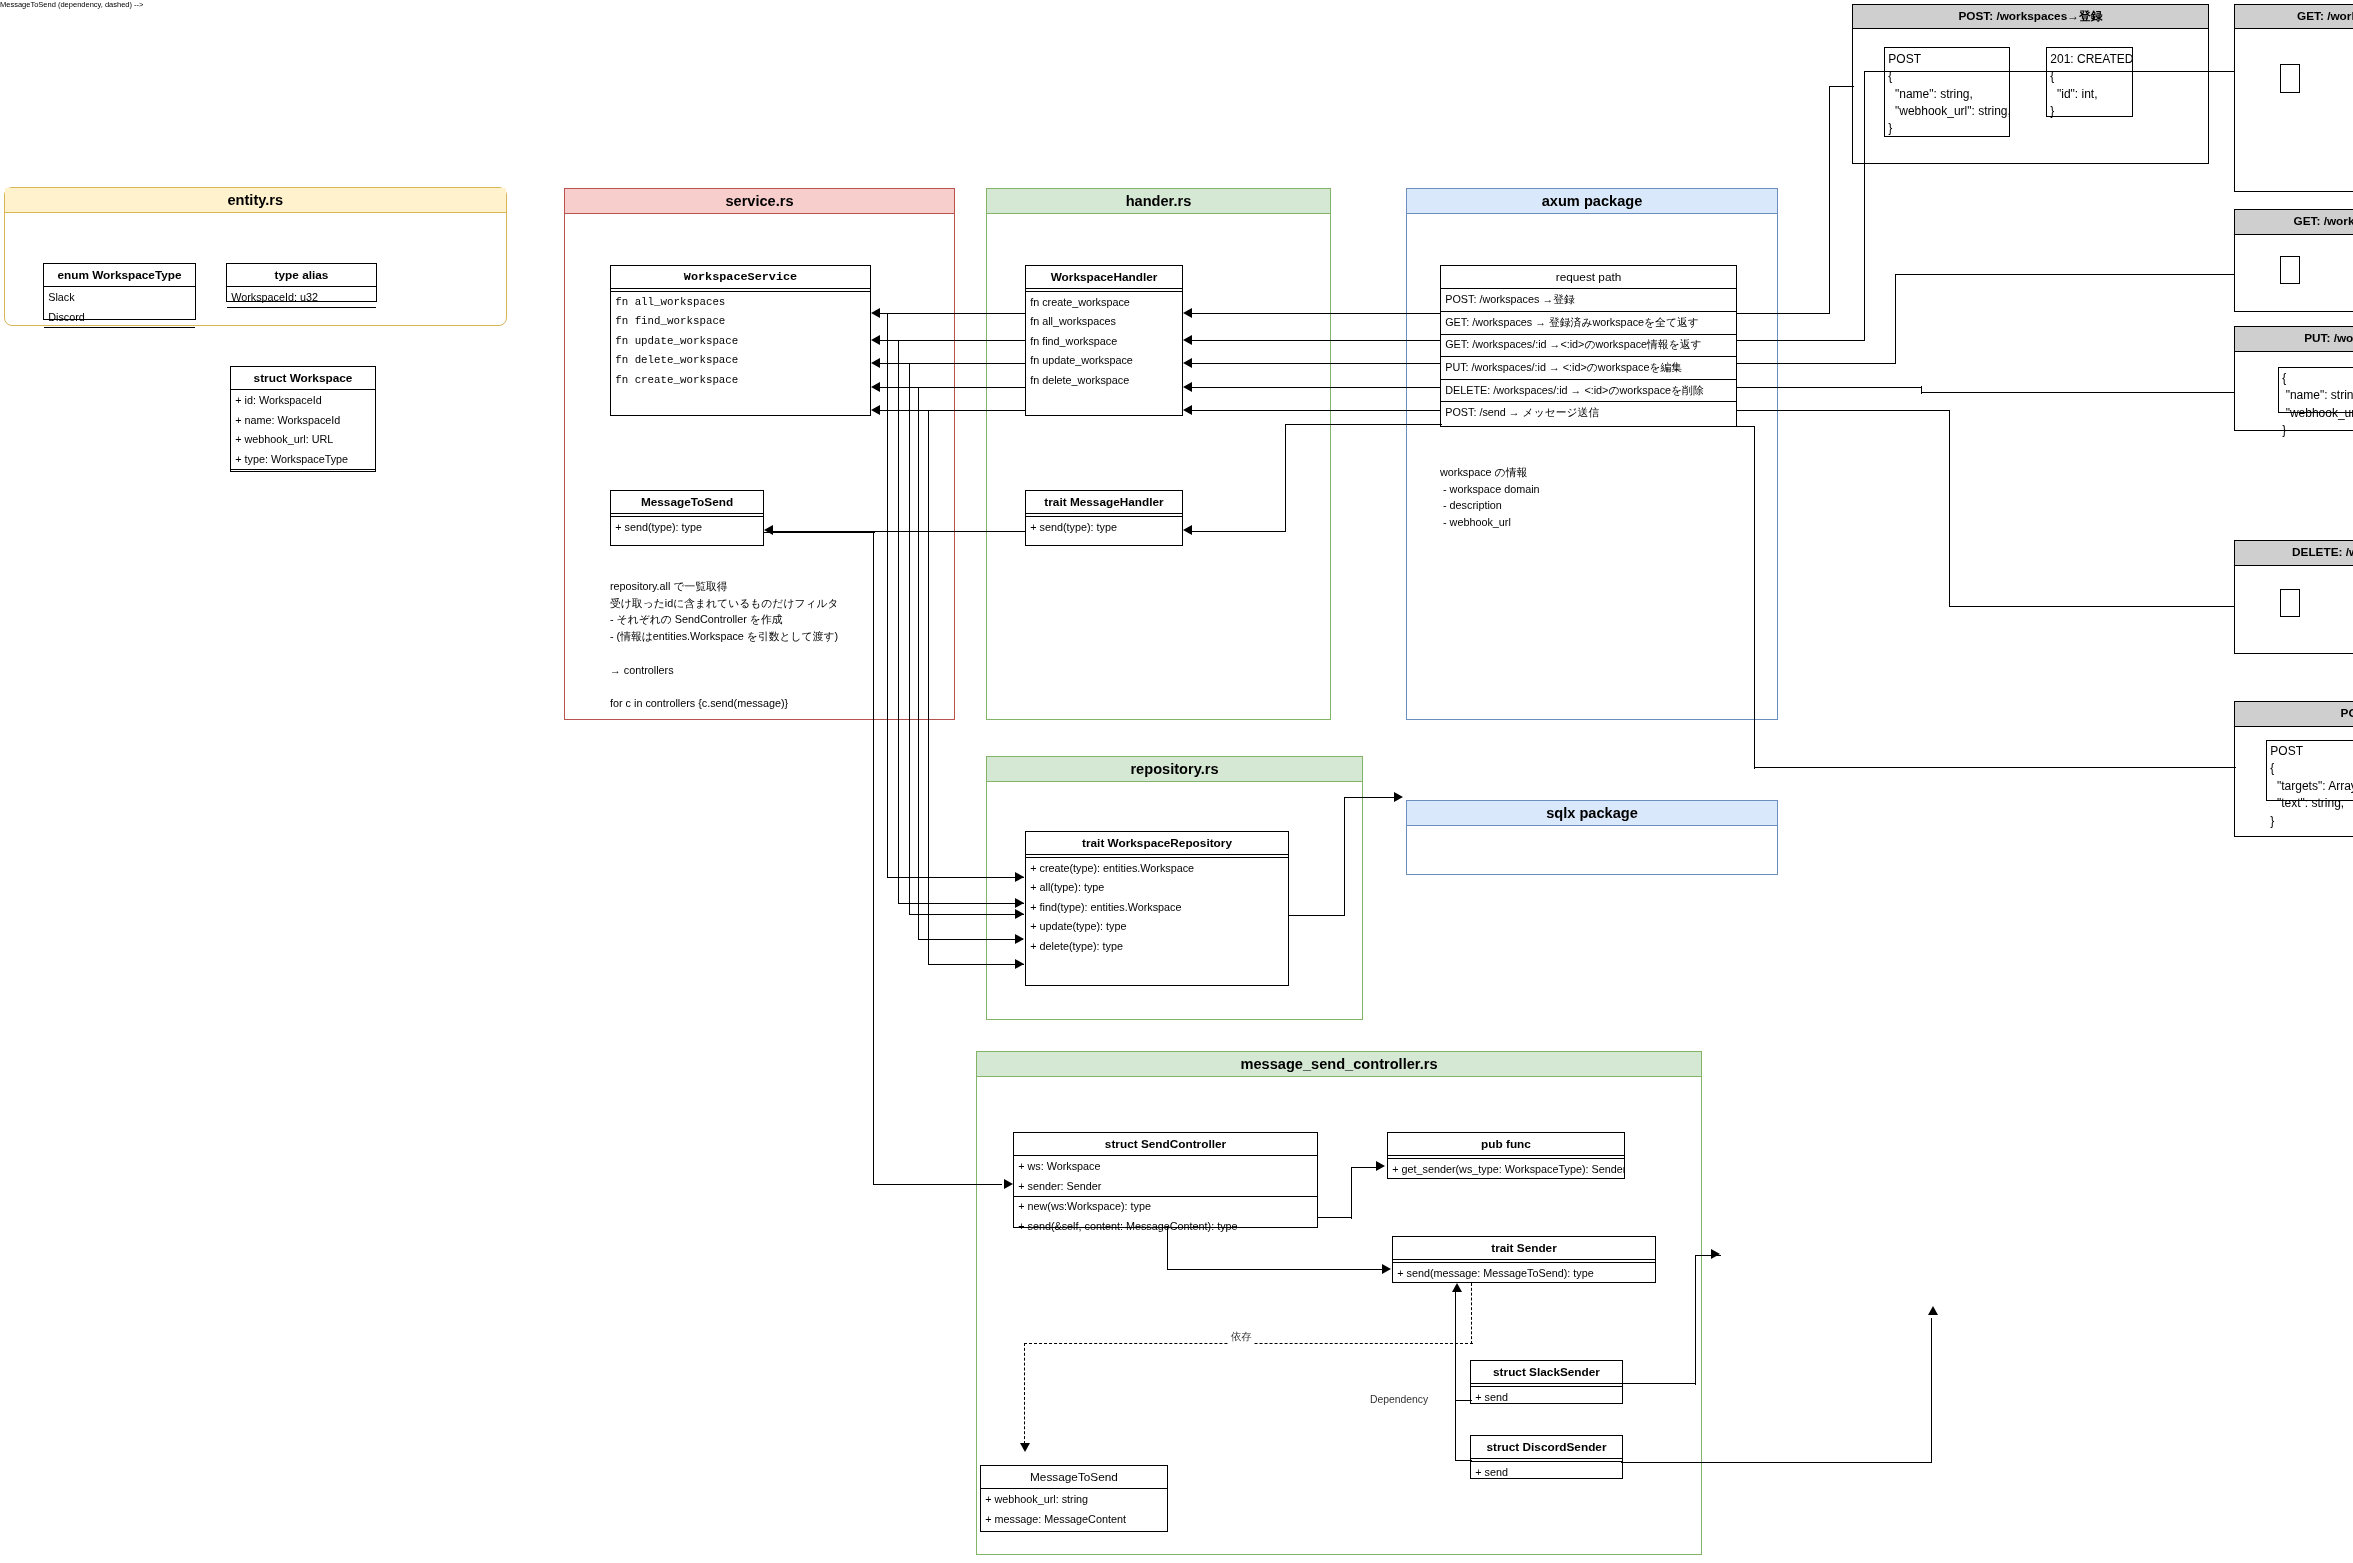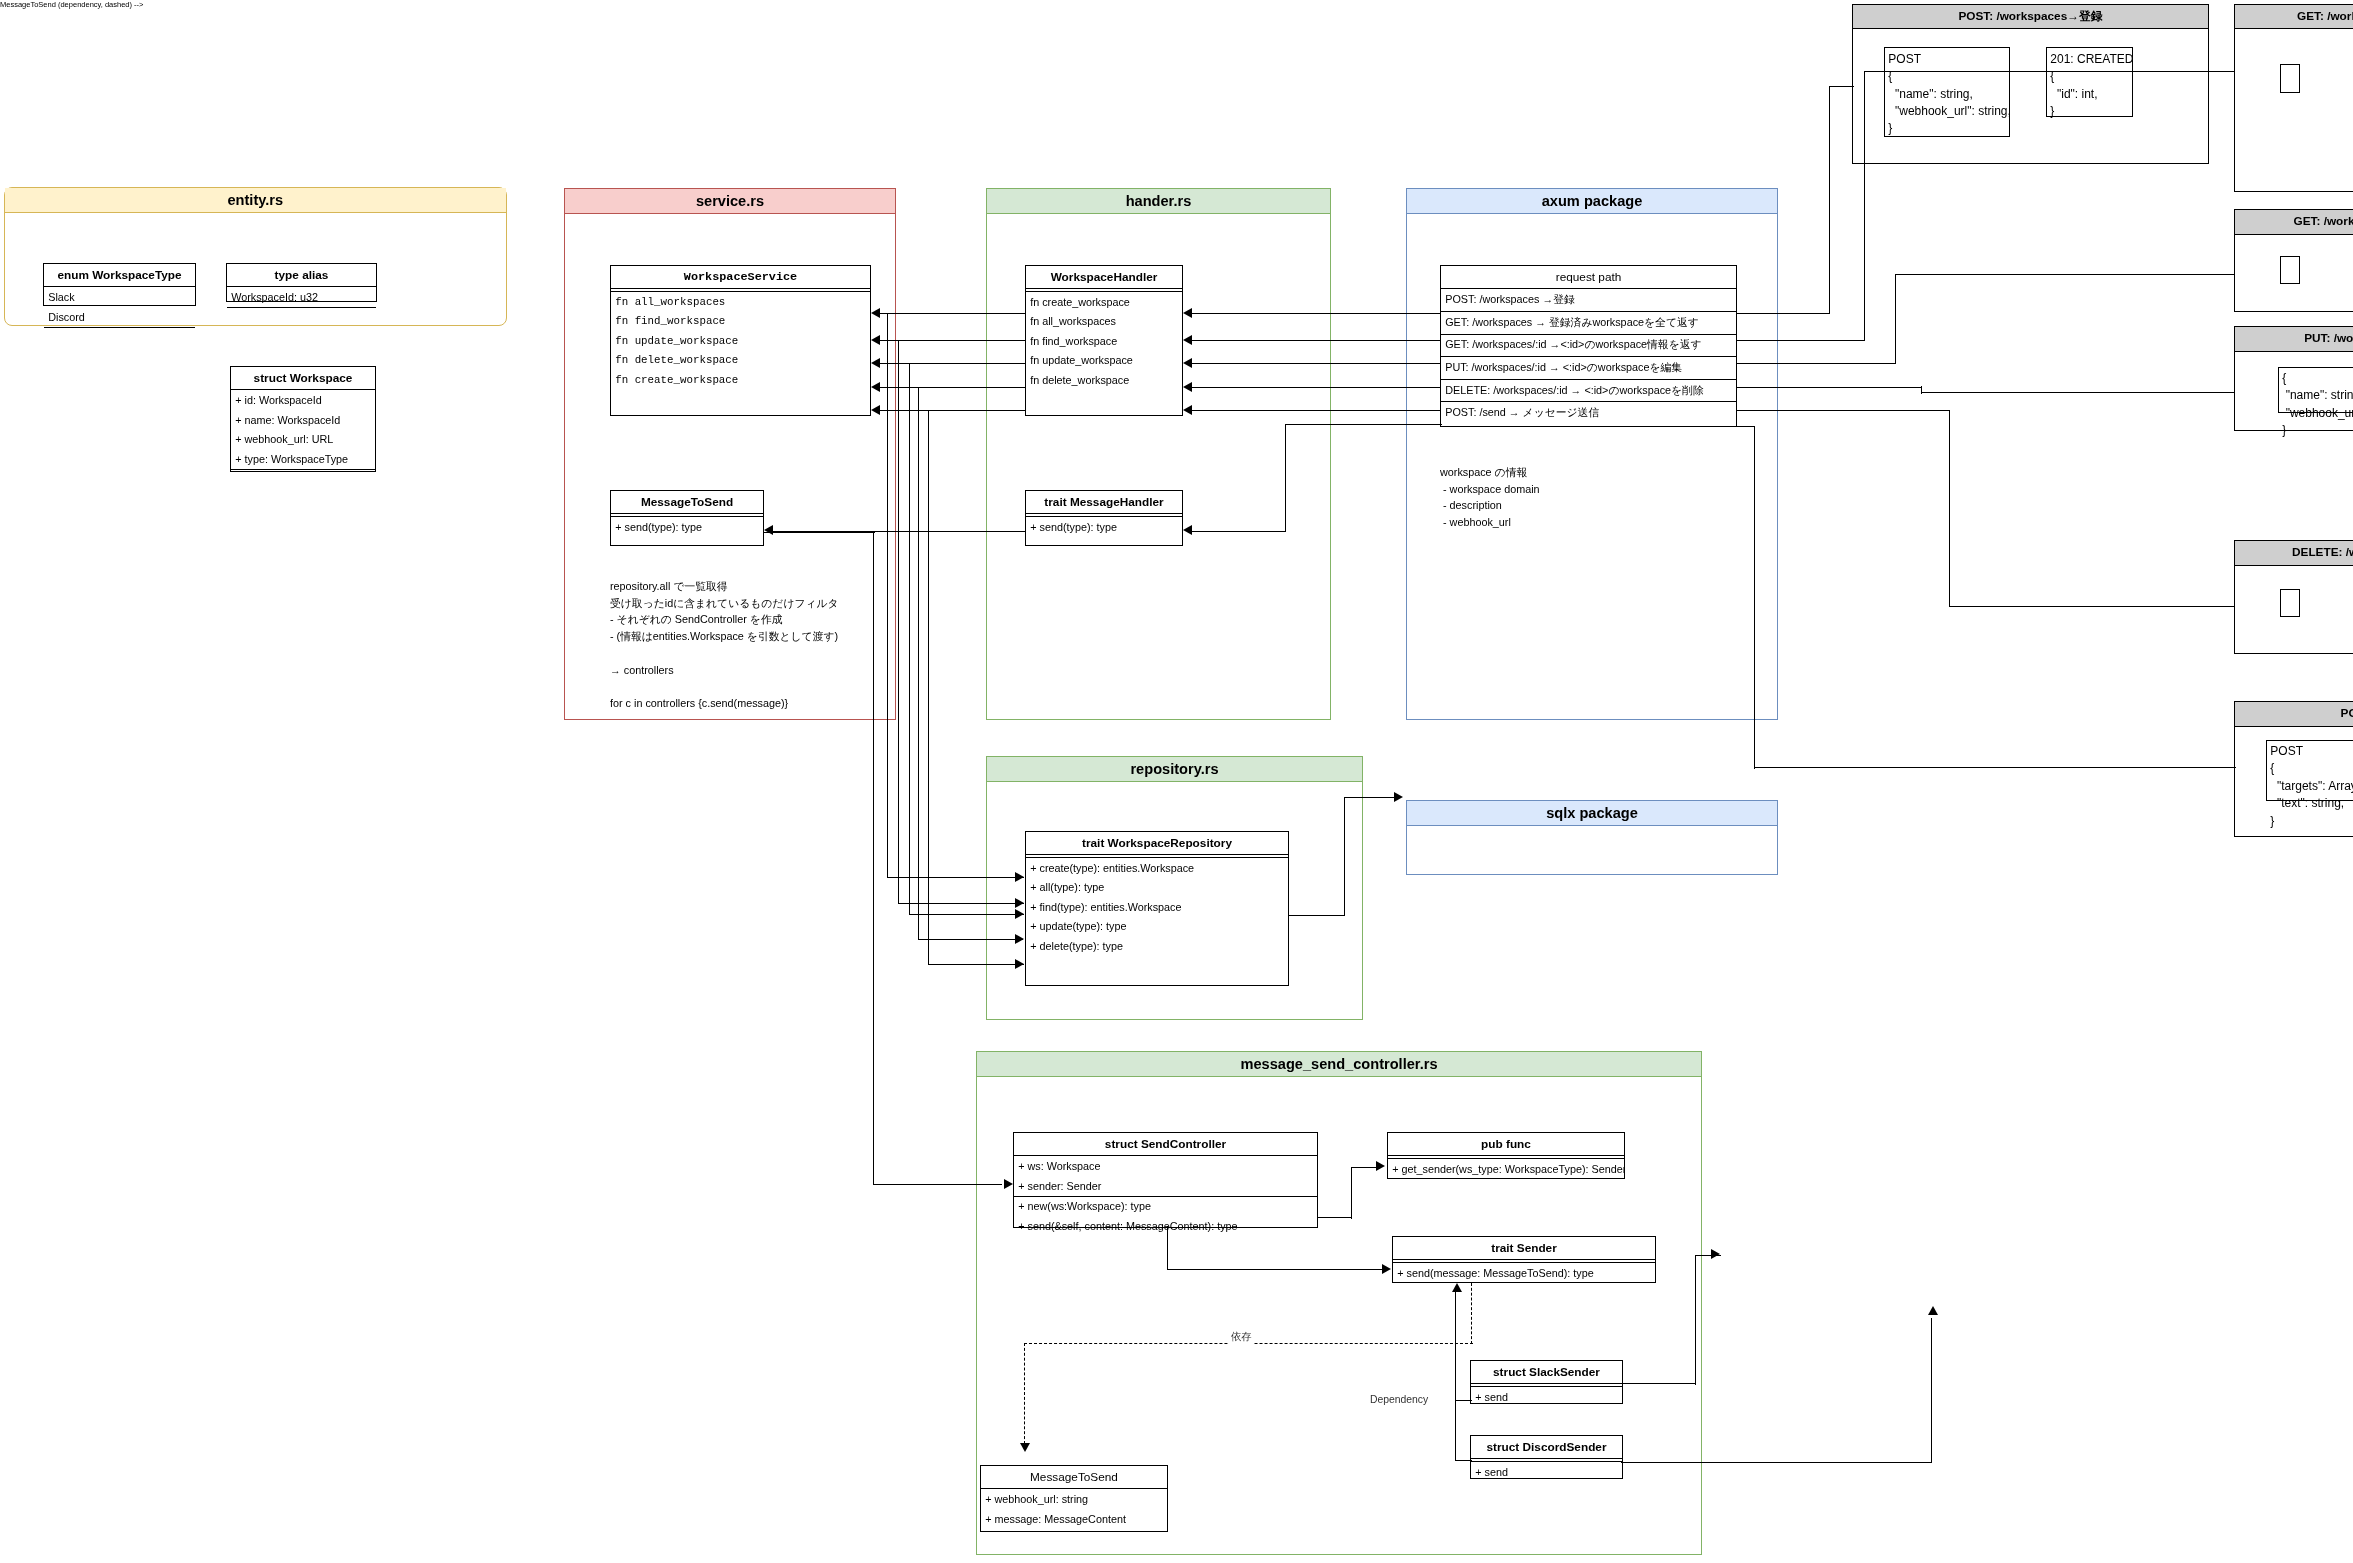--- a/index.html
+++ b/index.html
@@ -60,21 +60,21 @@
 </head>
 <body>
 
 <div id="canvas">
 
   
   <div class="pkg yellow" style="left:3.8px;top:187px;width:503px;height:139px;border-radius:8px;">
     <div class="pkg-title">entity.rs</div>
   </div>
 
-  <div class="uml" style="left:43px;top:263px;width:153px;height:43px;">
+  <div class="uml" style="left:43px;top:263px;width:153px;height:57px;">
     <div class="u-head">enum WorkspaceType</div>
     <div class="u-row">Slack</div>
     <div class="u-row">Discord</div>
     <div class="u-foot"></div>
   </div>
 
   <div class="uml" style="left:226px;top:263px;width:151px;height:39px;">
     <div class="u-head">type alias</div>
     <div class="u-row">WorkspaceId: u32</div>
     <div class="u-foot"></div>
@@ -83,21 +83,21 @@
   <div class="uml" style="left:230px;top:366px;width:146px;height:106px;">
     <div class="u-head">struct Workspace</div>
     <div class="u-row">+ id: WorkspaceId</div>
     <div class="u-row">+ name: WorkspaceId</div>
     <div class="u-row">+ webhook_url: URL</div>
     <div class="u-row">+ type: WorkspaceType</div>
     <div class="u-foot"></div>
   </div>
 
   
-  <div class="pkg red" style="left:564px;top:188px;width:332px;height:532px;">
+  <div class="pkg red" style="left:564px;top:188px;width:391px;height:532px;">
     <div class="pkg-title">service.rs</div>
   </div>
 
   <div class="uml" style="left:610px;top:265px;width:261px;height:151px;font-family:Liberation Mono, monospace;">
     <div class="u-head">WorkspaceService</div>
     <div class="u-sep"></div>
     <div class="u-row">fn all_workspaces</div>
     <div class="u-row">fn find_workspace</div>
     <div class="u-row">fn update_workspace</div>
     <div class="u-row">fn delete_workspace</div>

